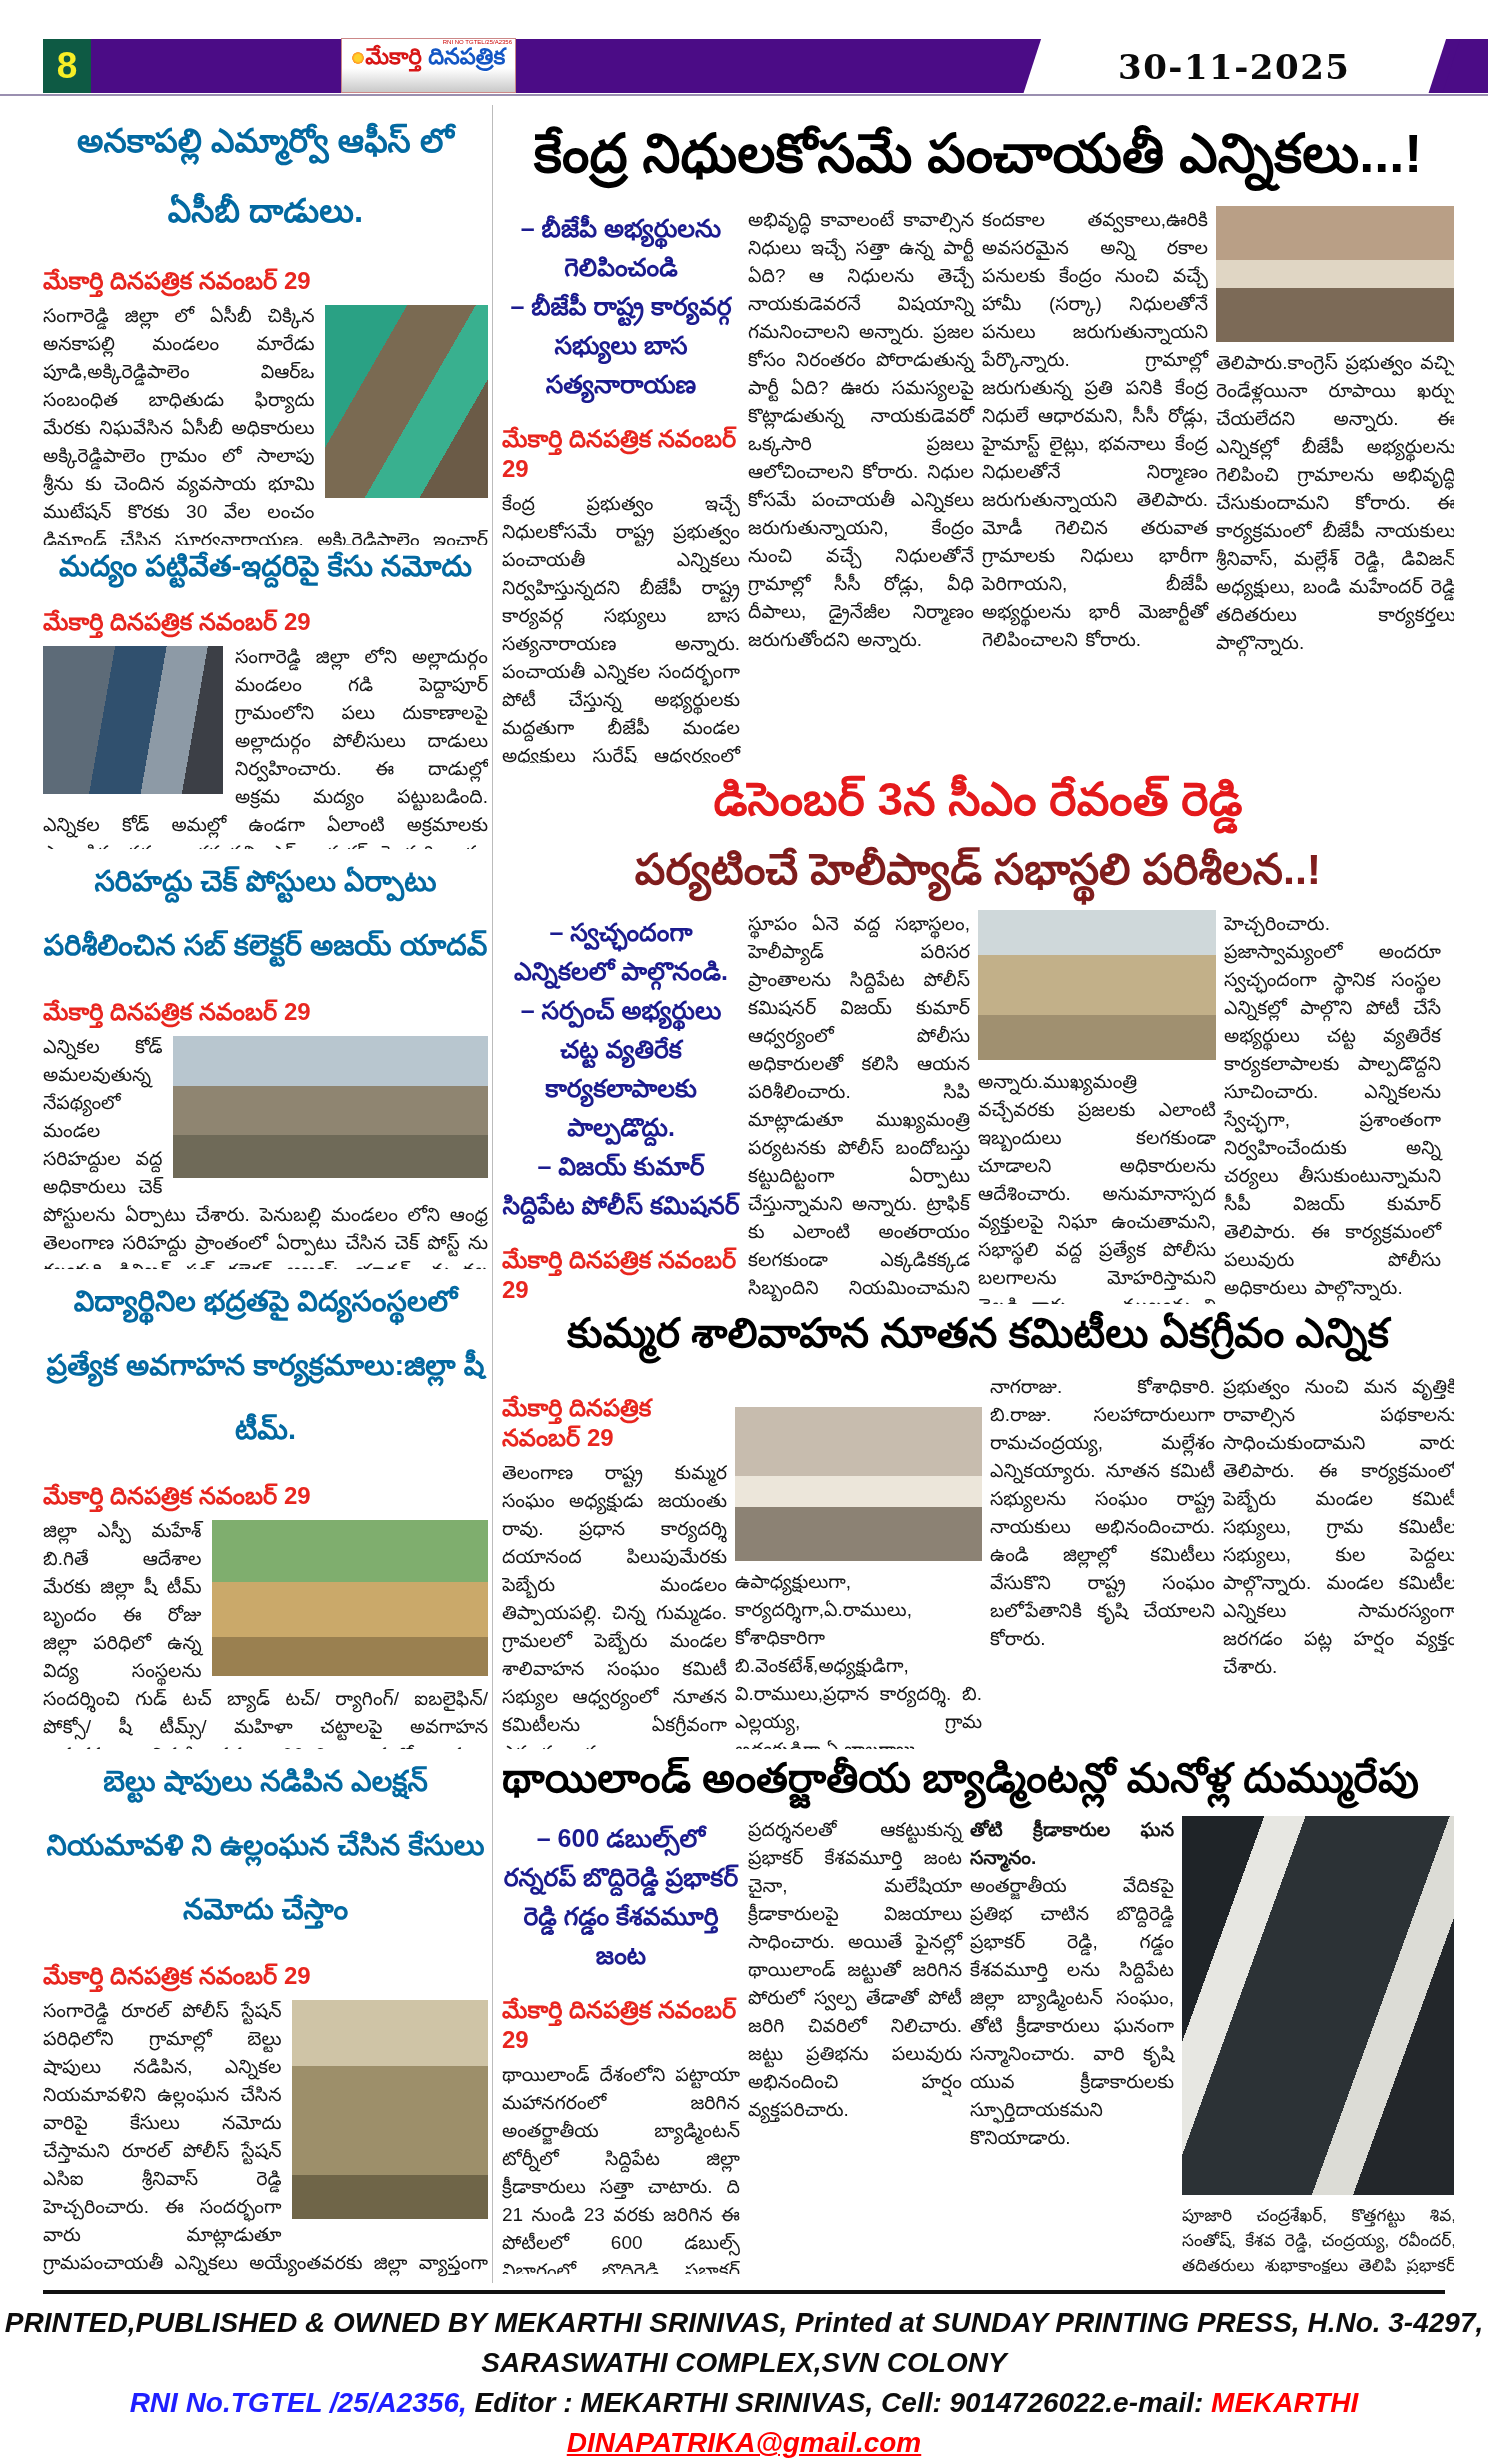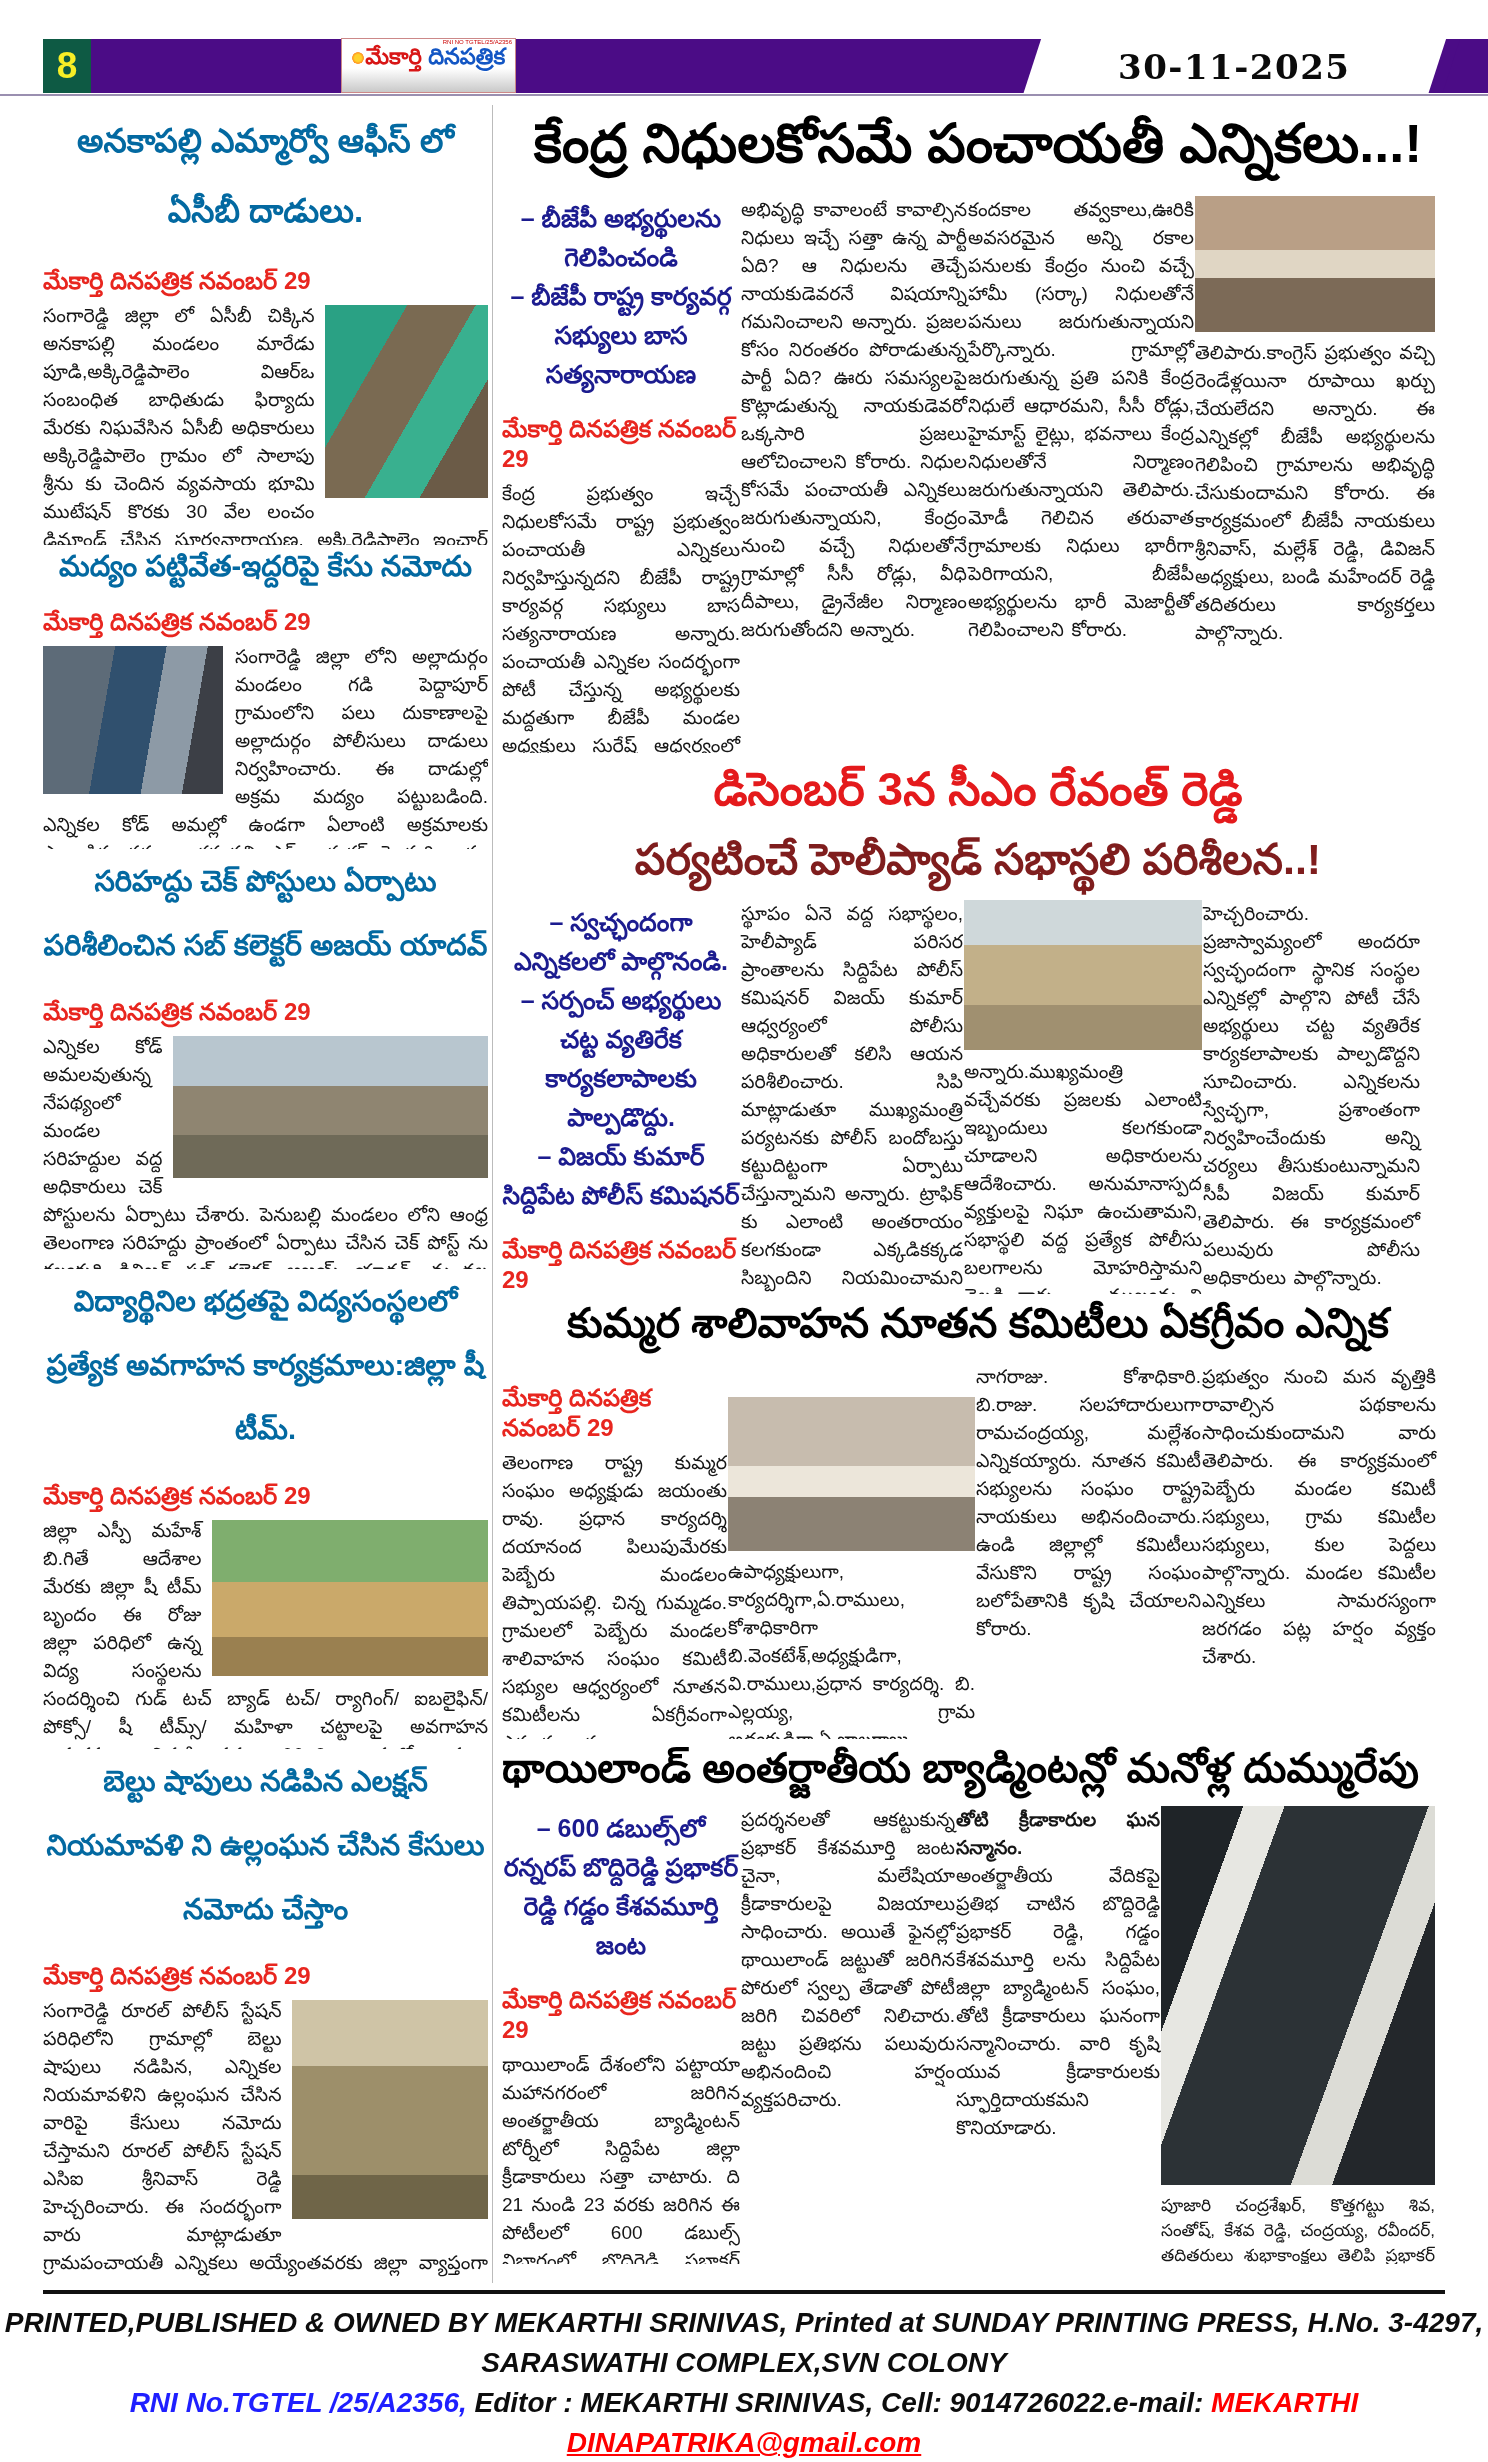--- a/index.html
+++ b/index.html
@@ -22,21 +22,21 @@
   .logo .ttl{font-size:22.5px;font-weight:bold;line-height:22.5px;white-space:nowrap;}
   .logo .t-red{color:#d81616;}
   .logo .t-blue{color:#1356c4;text-shadow:0.7px 0.7px 0 #fff,-0.7px -0.7px 0 #fff;}
   .sun{display:inline-block;width:12px;height:12px;border-radius:50%;
        background:radial-gradient(circle,#ffd12b 40%,#ff8b1f 70%,transparent 72%);vertical-align:middle;margin-right:1.5px;}
   .hdr-rule{position:absolute;left:0;top:94px;width:1488px;height:1.5px;background:#9a8fb0;}
 
   
   .vdiv{position:absolute;left:492px;top:105px;width:0.7px;height:2178px;background:#bbb;}
   .leftcol{position:absolute;left:43px;top:106px;width:445px;}
-  .rightcol{position:absolute;left:502px;top:98px;width:952px;}
+  .rightcol{position:absolute;left:502px;top:108px;width:952px;}
 
   
   h2.lhead{margin:0;text-align:center;font-weight:bold;color:#0369a1;font-size:33px;line-height:70px;}
   h2.lhead.sm{font-size:29px;line-height:64px;}
   .byline{color:#e8261f;font-weight:bold;font-size:24px;line-height:30px;margin:20px 0 6px 0;}
   .body{font-size:19px;line-height:28px;text-align:justify;color:#161616;word-spacing:3px;}
   .la{overflow:hidden;}
   .ph{background:#8a8a8a;}
   .ph.fr{float:right;margin:3px 0 6px 10.5px;}
   .ph.fl{float:left;margin:3px 12px 6px 0;}
@@ -51,21 +51,21 @@
   .ph-heli{background:linear-gradient(180deg,#cfd8da 0 30%,#c2b089 30% 70%,#a09070 70%);}
   .ph-kum{background:linear-gradient(180deg,#c7bcae 0 45%,#ece6da 45% 65%,#8c8274 65%);}
   .ph-badm{background:linear-gradient(110deg,#1f2428 0 20%,#e7e7e2 20% 30%,#2c3236 30% 65%,#dcdcd6 65% 75%,#23272b 75%);}
 
   
   .rhead-xl{margin:0;text-align:center;font-weight:bold;font-size:54px;line-height:90px;color:#000;}
   .rhead-red{margin:0;text-align:center;font-weight:bold;font-size:46px;line-height:72px;color:#e41a1c;}
   .rhead-blk{margin:0;text-align:center;font-weight:bold;font-size:43px;line-height:69px;color:#7f1d1d;}
   .rhead-l{margin:0;text-align:left;font-weight:bold;font-size:41px;line-height:58px;color:#000;}
   .bullets{color:#1c1c8f;font-weight:bold;font-size:25px;line-height:39px;text-align:center;margin:3px 0 10.5px 0;}
-  .grid{display:grid;column-gap:1px;}
+  .grid{display:grid;column-gap:8px;}
   .g4a{grid-template-columns:238px 226px 226px 240px;}
   .g4b{grid-template-columns:238px 222px 238px 217px;}
   .g4c{grid-template-columns:225px 247px 225px 234px;}
   .g4d{grid-template-columns:238px 214px 204px 274px;}
   .colbody{font-size:19px;line-height:28px;text-align:justify;color:#161616;word-spacing:2.2px;}
   .lead-b{font-weight:bold;}
   .sect{overflow:hidden;}
 
   
   .frule{position:absolute;left:43px;top:2290px;width:1402px;height:3.7px;background:#111;}

